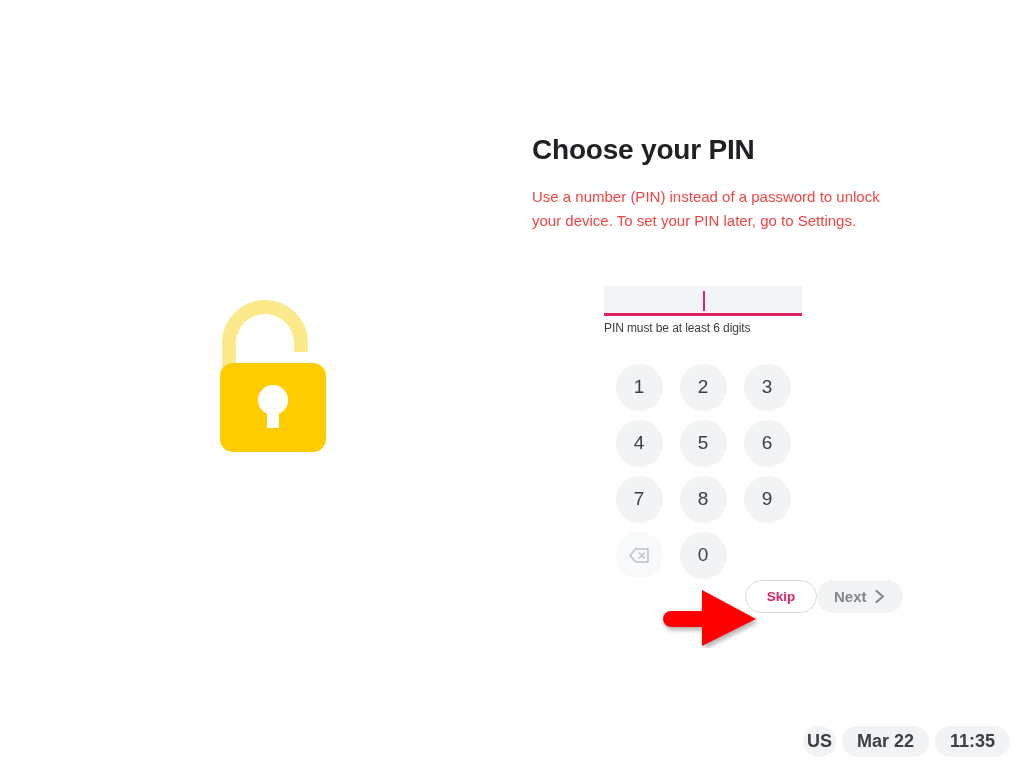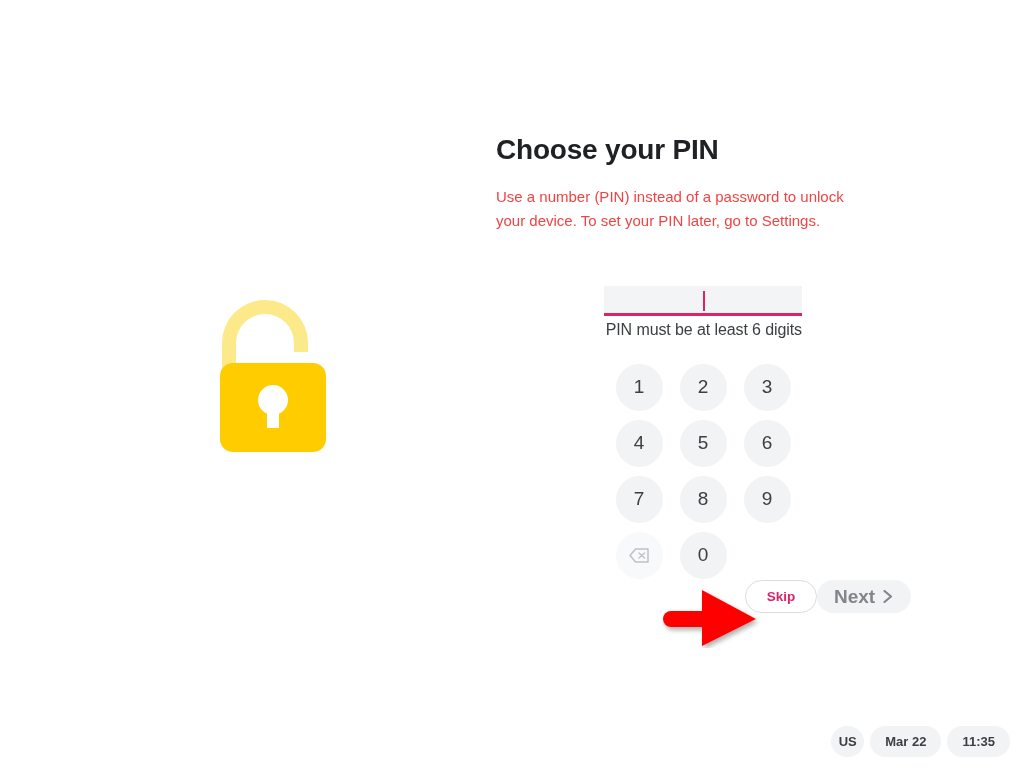--- a/index.html
+++ b/index.html
@@ -21,21 +21,21 @@
     position: absolute;
     left: 205px;
     top: 295px;
     width: 150px;
     height: 170px;
   }
 
   
   #pin-panel {
     position: absolute;
-    left: 496px;
+    left: 532px;
     top: 130px;
     width: 420px;
   }
 
   #page-title {
     font-size: 28px;
     font-weight: bold;
     color: #202124;
     letter-spacing: -0.2px;
     margin: 0;
@@ -67,25 +67,24 @@
   }
   #pin-caret {
     position: absolute;
     left: 50%;
     top: 5px;
     width: 2px;
     height: 20px;
     background: #dd2366;
   }
   #pin-hint {
-    font-size: 16px;
+    font-size: 12px;
     color: #3c4043;
     margin-top: 5px;
     letter-spacing: -0.1px;
-    text-align: right;
   }
 
   
   #keypad {
     position: absolute;
     left: 607px;
     top: 359px;
     width: 192px;
     display: grid;
     grid-template-columns: repeat(3, 64px);
@@ -142,21 +141,21 @@
     padding: 0 18px;
     box-sizing: border-box;
     font-family: "Liberation Sans", sans-serif;
   }
   #next-button {
     height: 33px;
     border-radius: 17px;
     background: #f1f3f4;
     border: none;
     color: #80868b;
-    font-size: 19px;
+    font-size: 15px;
     font-weight: bold;
     display: flex;
     align-items: center;
     justify-content: center;
     gap: 8px;
     cursor: default;
     padding: 0 17px;
     box-sizing: border-box;
     font-family: "Liberation Sans", sans-serif;
   }
@@ -178,21 +177,21 @@
     bottom: 11px;
     display: flex;
     gap: 6px;
     align-items: center;
   }
   .status-pill {
     height: 31px;
     border-radius: 16px;
     background: #f1f3f4;
     color: #3c4043;
-    font-size: 13px;
+    font-size: 18px;
     font-weight: bold;
     display: flex;
     align-items: center;
     justify-content: center;
     padding: 0 15px;
     box-sizing: border-box;
     cursor: pointer;
   }
   .status-pill.locale {
     width: 33px;

